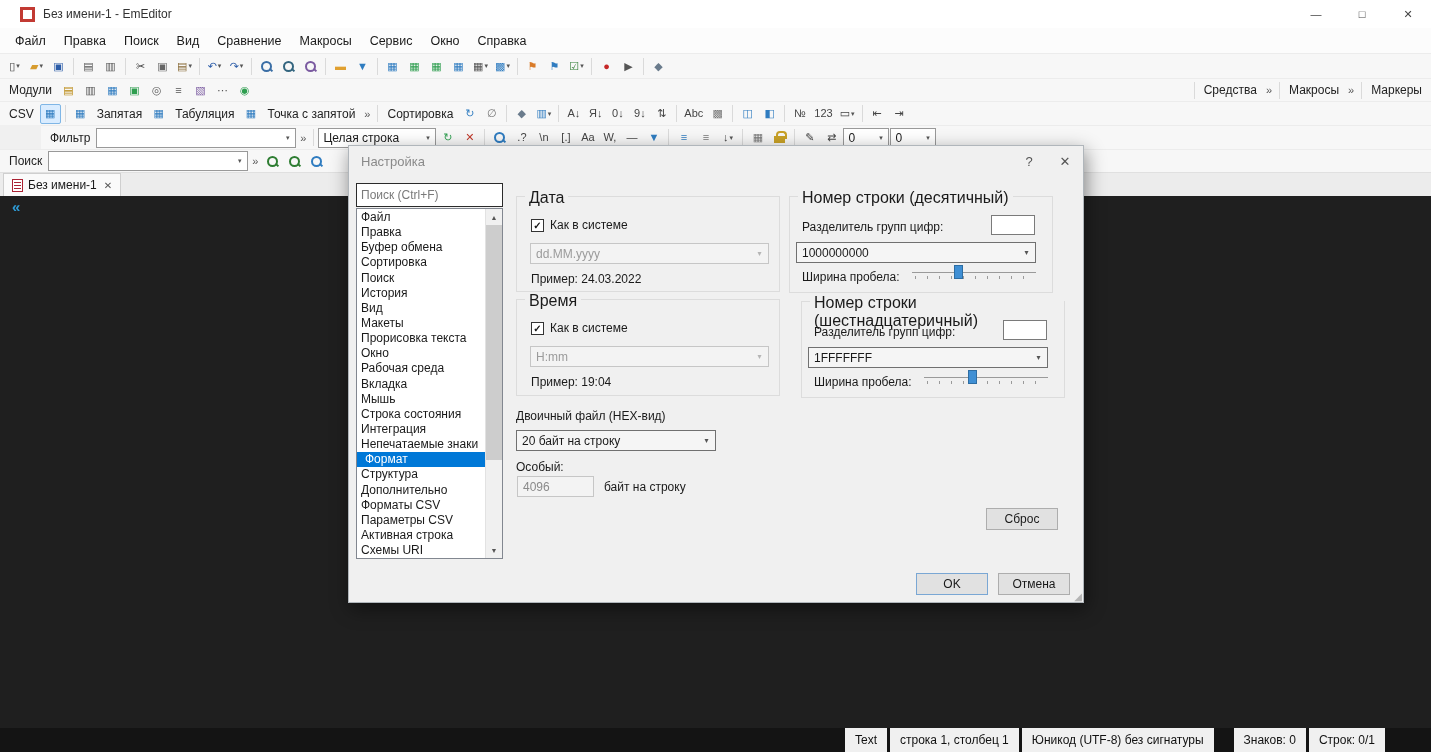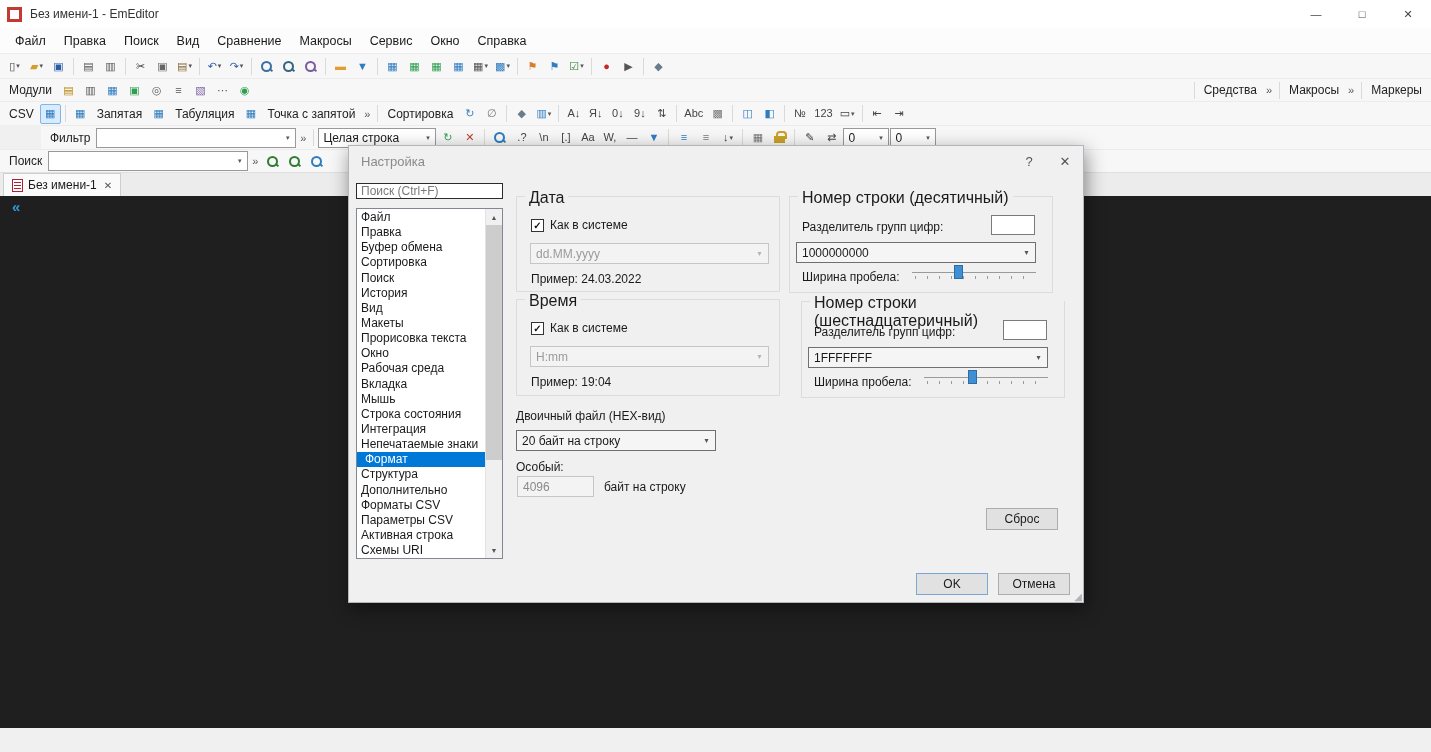--- a/index.html
+++ b/index.html
@@ -1,21 +1,21 @@
 <!DOCTYPE html>
 <html style="--accent: #0078d7; --editor-bg: #1f1f1f; --status-bg: #141414;"><head>
 <meta charset="utf-8">
 <style>
 *{box-sizing:border-box;margin:0;padding:0;}
 html,body{width:1431px;height:752px;overflow:hidden;}
 body{font-family:"Liberation Sans",sans-serif;font-size:12px;color:#1a1a1a;background:#1f1f1f;}
 .window{position:relative;width:1431px;height:752px;background:#f0f0f0;}
 
 
-.titlebar{height:28px;background:#ffffff;display:flex;align-items:center;padding-left:7px;}
+.titlebar{height:28px;background:#ffffff;display:flex;align-items:center;padding-left:20px;}
 .appicon{width:15px;height:15px;background:#c23a33;display:inline-block;position:relative;flex:none;}
 .appicon::after{content:"";position:absolute;inset:3px;background:#fff;}
 .wtitle{margin-left:8px;font-size:12px;color:#333;}
 .wcontrols{margin-left:auto;display:flex;height:100%;}
 .wbtn{width:46px;height:100%;display:flex;align-items:center;justify-content:center;font-size:11px;color:#444;}
 
 
 .menubar{height:25px;background:#fcfcfc;display:flex;align-items:center;padding-left:6px;}
 .mitem{padding:0 9px;height:100%;display:flex;align-items:center;font-size:12.5px;color:#1a1a1a;}
 
@@ -58,21 +58,21 @@
 #status-left{left:845px;}
 #status-right{right:46px;}
 .scell{background:#f0f0f0;height:24px;display:flex;align-items:center;padding:0 10px;font-size:12px;color:#111;white-space:nowrap;}
 
 
 .dialog{position:absolute;left:348px;top:145px;width:736px;height:458px;background:#f0f0f0;border:1px solid #b0b6bb;box-shadow:2px 6px 18px rgba(0,0,0,.45);z-index:10;}
 .dlg-titlebar{height:30px;display:flex;align-items:center;}
 .dlg-title{margin-left:12px;font-size:13px;color:#8a8a8a;}
 .dlg-btns{margin-left:auto;display:flex;height:100%;}
 .dlg-btn{width:36px;height:30px;display:flex;align-items:center;justify-content:center;font-size:13px;color:#555;}
-.dlg-search{position:absolute;left:7px;top:37px;width:147px;height:16px;border:1px solid #2b2b2b;padding:0 4px;background:#fff;color:#222;}
+.dlg-search{position:absolute;left:7px;top:37px;width:147px;height:24px;border:1px solid #2b2b2b;padding:0 4px;background:#fff;color:#222;}
 .dlg-search::placeholder{color:#7a7a7a;}
 input{font:12px "Liberation Sans",sans-serif;}
 .catwrap{position:absolute;left:7px;top:62px;width:147px;height:351px;background:#fff;border:1px solid #828790;}
 #catitems{position:absolute;left:0;top:1px;right:17px;bottom:0;overflow:hidden;}
 .cat{height:15.15px;line-height:15.15px;padding-left:4px;font-size:12px;white-space:nowrap;overflow:hidden;}
 .cat.selected{background:var(--accent,#0078d7);color:#fff;padding-left:8px;}
 .catsb{position:absolute;right:0;top:0;width:17px;height:100%;background:#f0f0f0;border-left:1px solid #e2e2e2;display:flex;flex-direction:column;}
 .sbarrow{height:16px;display:flex;align-items:center;justify-content:center;font-size:7px;color:#555;flex:none;}
 .sbtrack{flex:1;position:relative;}
 .sbthumb{position:absolute;left:0;top:0;width:100%;height:74%;background:#cdcdcd;}
@@ -464,20 +464,31 @@
       <span class="tabicon"></span>
       <span class="tablabel">Без имени-1</span>
       <span class="tabclose">✕</span>
     </div>
   </div>
 
   <div class="editor">
     <span class="collapse">«</span>
   </div>
 
+  <div class="statusbar">
+    <div class="sgroup" id="status-left">
+        <div class="scell">Text</div>
+        <div class="scell">строка 1, столбец 1</div>
+        <div class="scell">Юникод (UTF-8) без сигнатуры</div>
+      </div>
+    <div class="sgroup" id="status-right">
+        <div class="scell">Знаков: 0</div>
+        <div class="scell">Строк: 0/1</div>
+      </div>
+  </div>
 
   <div class="dialog">
     <div class="dlg-titlebar">
       <span class="dlg-title">Настройка</span>
       <div class="dlg-btns">
         <div class="dlg-btn">?</div>
         <div class="dlg-btn">✕</div>
       </div>
     </div>
     <input class="dlg-search" placeholder="Поиск (Ctrl+F)" style="">

